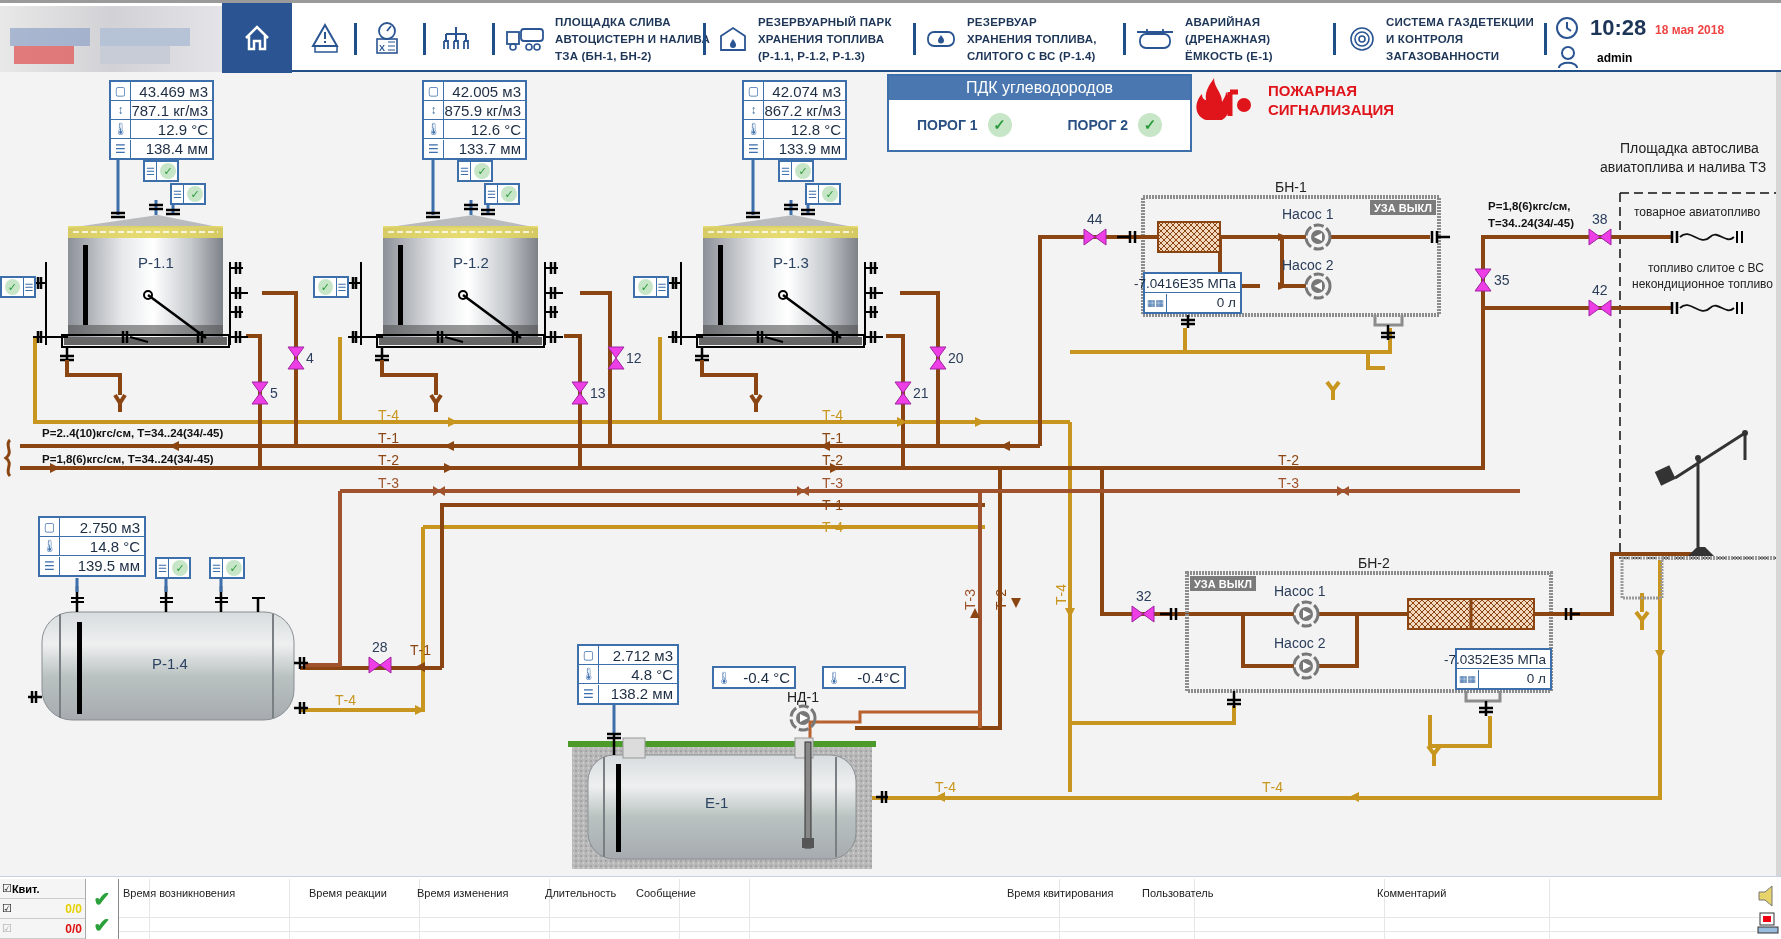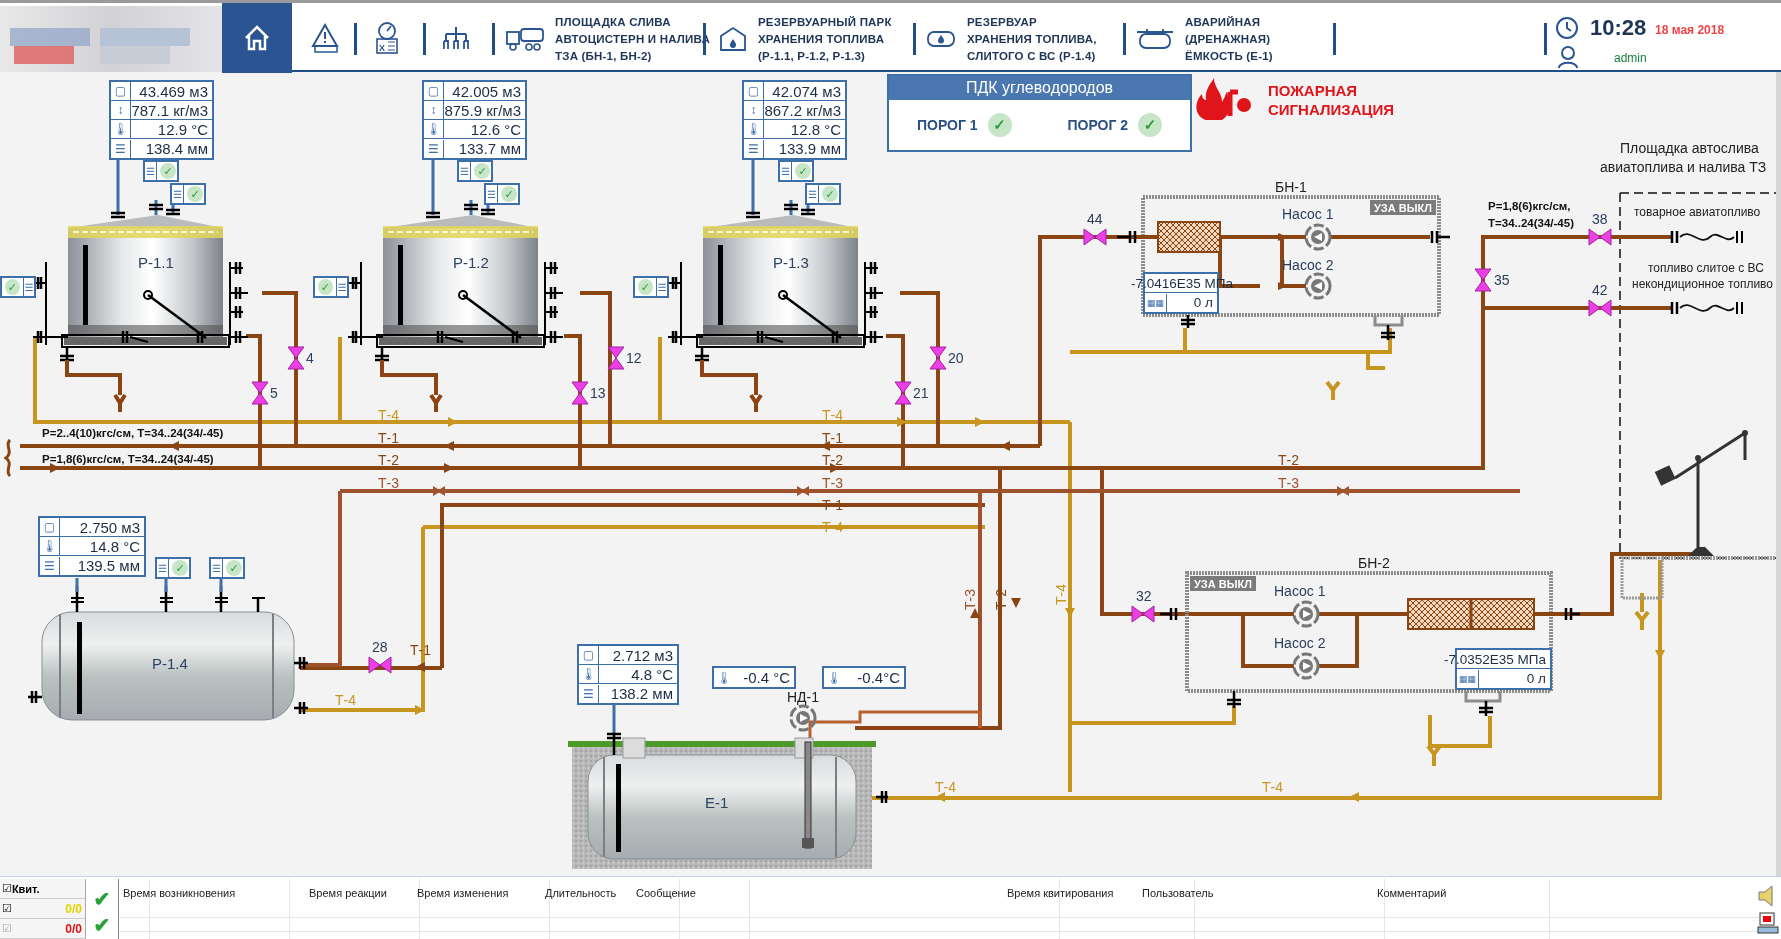--- a/index.html
+++ b/index.html
@@ -11,21 +11,21 @@
   .logo { position: absolute; left: 0; top: 3px; width: 222px; height: 66px; background: linear-gradient(90deg,#e8e8e8,#d2d2d6,#e4e4e8); }
   .logo .blk { position: absolute; height: 18px; }
   .home-btn { position: absolute; left: 222px; top: 0; width: 70px; height: 70px; background: #2a5592; display:flex; align-items:center; justify-content:center; cursor:pointer; }
   .nav-icon-btn { position: absolute; top: 10px; width: 46px; height: 50px; display:flex; align-items:center; justify-content:center; cursor:pointer; }
   .nav-sep { position: absolute; top: 20px; width: 3px; height: 32px; background: #1f4f86; }
   .nav-item { position: absolute; top: 8px; height: 56px; display:flex; align-items:center; cursor:pointer;justify-content:center; }
   .nav-item .txt { font-size: 11.5px; font-weight: bold; color: #1d3557; line-height: 17px; letter-spacing: 0.2px; margin-left: 10px; }
   .clock-area { position: absolute; left: 1555px; top: 8px; width: 220px; height: 60px; }
   .time { position: absolute; left: 35px; top: 4px; font-size: 22px; font-weight: bold; color: #1d3557; }
   .date { position: absolute; left: 100px; top: 12px; font-size: 12px; font-weight: bold; color: #ef4444; }
-  .user { position: absolute; left: 59px; top: 40px; font-size: 12px; font-weight: normal; color: #15803d; }
+  .user { position: absolute; left: 42px; top: 40px; font-size: 12px; font-weight: bold; color: #000000; }
 
   
   svg.scheme { position: absolute; left: 0; top: 72px; }
   .lbl { font-family: "Liberation Sans", sans-serif; }
 
   
   .dbox { position: absolute; border: 2px solid #3d6fab; background: #fff; }
   .drow { height: 19px; border-bottom: 1px solid #3d6fab; display:flex; align-items:center; font-size: 15px; color: #1d2d44; }
   .drow:last-child { border-bottom: none; }
   .drow .ic { width: 20px; height: 18px; border-right: 1px solid #3d6fab; display:flex; align-items:center; justify-content:center; font-size: 12px; color: #3d6fab; }
@@ -143,20 +143,32 @@
           <path d="M2 5 H38 M12 2 V5 M28 2 V5" stroke="#2a5592" stroke-width="1.8"></path>
           <rect x="5" y="7" width="30" height="14" rx="6" fill="none" stroke="#2a5592" stroke-width="1.8"></rect>
         </svg>
       <div class="txt">
           <div>АВАРИЙНАЯ</div>
           <div>(ДРЕНАЖНАЯ)</div>
           <div>ЁМКОСТЬ (Е-1)</div>
         </div>
     </div>
     <div class="nav-sep" style="left:1333px"></div>
+    <div class="nav-item" style="left:1348px">
+      <svg width="28" height="28" viewBox="0 0 28 28">
+          <circle cx="14" cy="14" r="11" fill="none" stroke="#2a5592" stroke-width="1.6"></circle>
+          <circle cx="14" cy="14" r="7" fill="none" stroke="#2a5592" stroke-width="1.6"></circle>
+          <circle cx="14" cy="14" r="3" fill="none" stroke="#2a5592" stroke-width="1.6"></circle>
+        </svg>
+      <div class="txt">
+          <div>СИСТЕМА ГАЗДЕТЕКЦИИ</div>
+          <div>И КОНТРОЛЯ</div>
+          <div>ЗАГАЗОВАННОСТИ</div>
+        </div>
+    </div>
     <div class="nav-sep" style="left:1544px"></div>
 
     <div class="clock-area">
       <svg style="position:absolute;left:0;top:5px" width="24" height="24" viewBox="0 0 24 24">
           <circle cx="12" cy="12" r="10" fill="none" stroke="#2a5592" stroke-width="2"></circle>
           <path d="M12 6 V12 L16 15" stroke="#2a5592" stroke-width="2" fill="none"></path>
         </svg>
       <div class="time">10:28</div>
       <div class="date">18 мая 2018</div>
       <svg style="position:absolute;left:2px;top:34px" width="22" height="24" viewBox="0 0 22 24">
@@ -597,21 +609,21 @@
         <span class="v">-0.4 °C</span>
       </div>
   </div>
   <div class="dbox" style="left:822px;top:666px;width:84px">
     <div class="drow">
         <span class="ic" style="border-right:none">🌡</span>
         <span class="v">-0.4°C</span>
       </div>
   </div>
 
-  <div class="dbox" style="left:1143px;top:272px;width:76px">
+  <div class="dbox" style="left:1143px;top:272px;width:99px">
     <div class="drow" style="font-size:13.5px;overflow:visible">
         <span class="v" style="margin-left:-14px;white-space:nowrap">-7.0416E35 МПа</span>
       </div>
     <div class="drow" style="font-size:13.5px">
         <span class="ic" style="width:22px;font-size:9px">▦▦</span>
         <span class="v">0 л</span>
       </div>
   </div>
 
   <div class="dbox" style="left:1455px;top:648px;width:97px">

